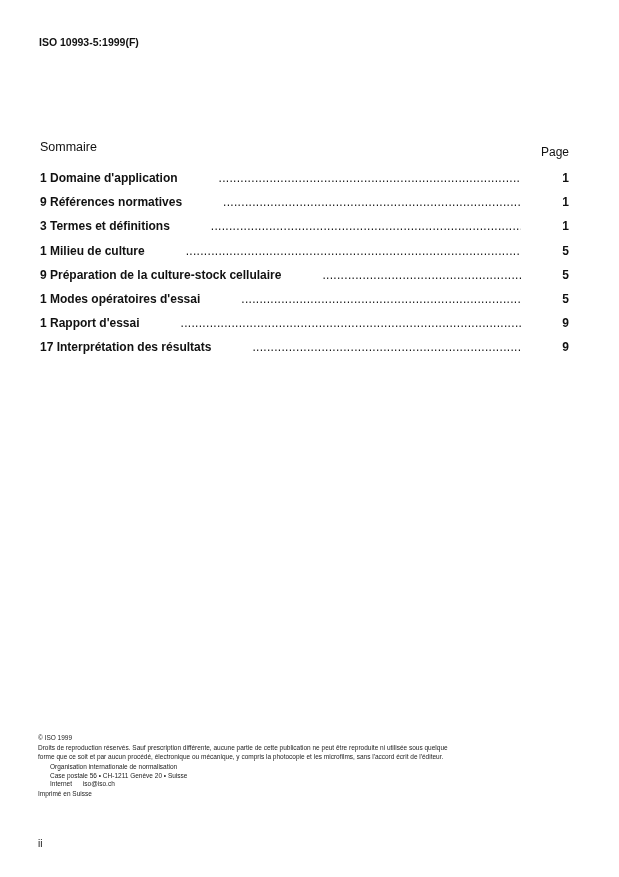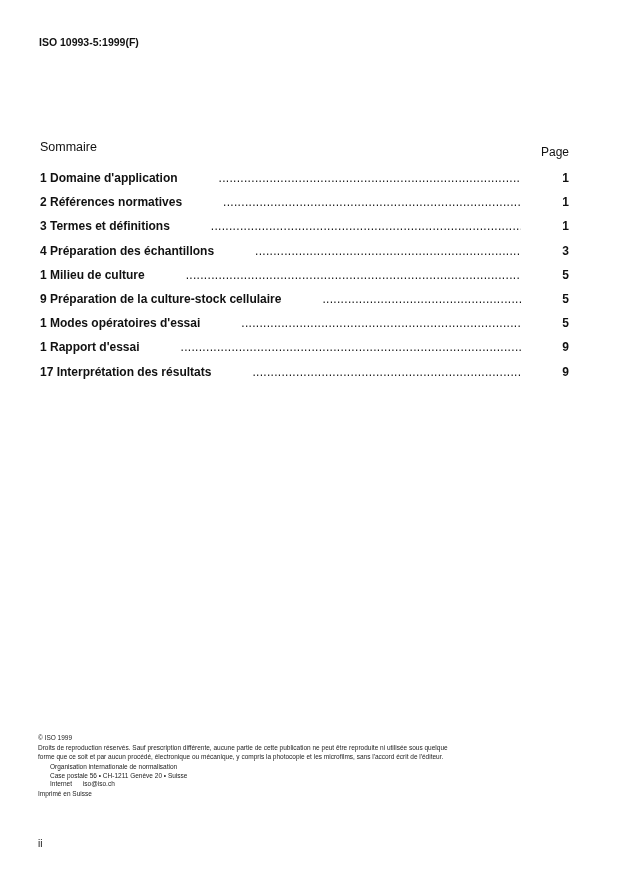--- a/index.html
+++ b/index.html
@@ -27,33 +27,28 @@
 <div class="toc-heading">Sommaire</div>
 <div class="page-label">Page</div>
 
 <div class="toc">
   <div class="toc-row">
       <span class="toc-title">1 Domaine d'application</span>
       <span class="toc-dots"></span>
       <span class="toc-page">1</span>
     </div>
   <div class="toc-row">
-      <span class="toc-title">2 Références normatives</span>
+      <span class="toc-title">9 Références normatives</span>
       <span class="toc-dots"></span>
       <span class="toc-page">1</span>
     </div>
   <div class="toc-row">
       <span class="toc-title">3 Termes et définitions</span>
       <span class="toc-dots"></span>
       <span class="toc-page">1</span>
-    </div>
-  <div class="toc-row">
-      <span class="toc-title">4 Préparation des échantillons</span>
-      <span class="toc-dots"></span>
-      <span class="toc-page">3</span>
     </div>
   <div class="toc-row">
       <span class="toc-title">1 Milieu de culture</span>
       <span class="toc-dots"></span>
       <span class="toc-page">5</span>
     </div>
   <div class="toc-row">
       <span class="toc-title">9 Préparation de la culture-stock cellulaire</span>
       <span class="toc-dots"></span>
       <span class="toc-page">5</span>

